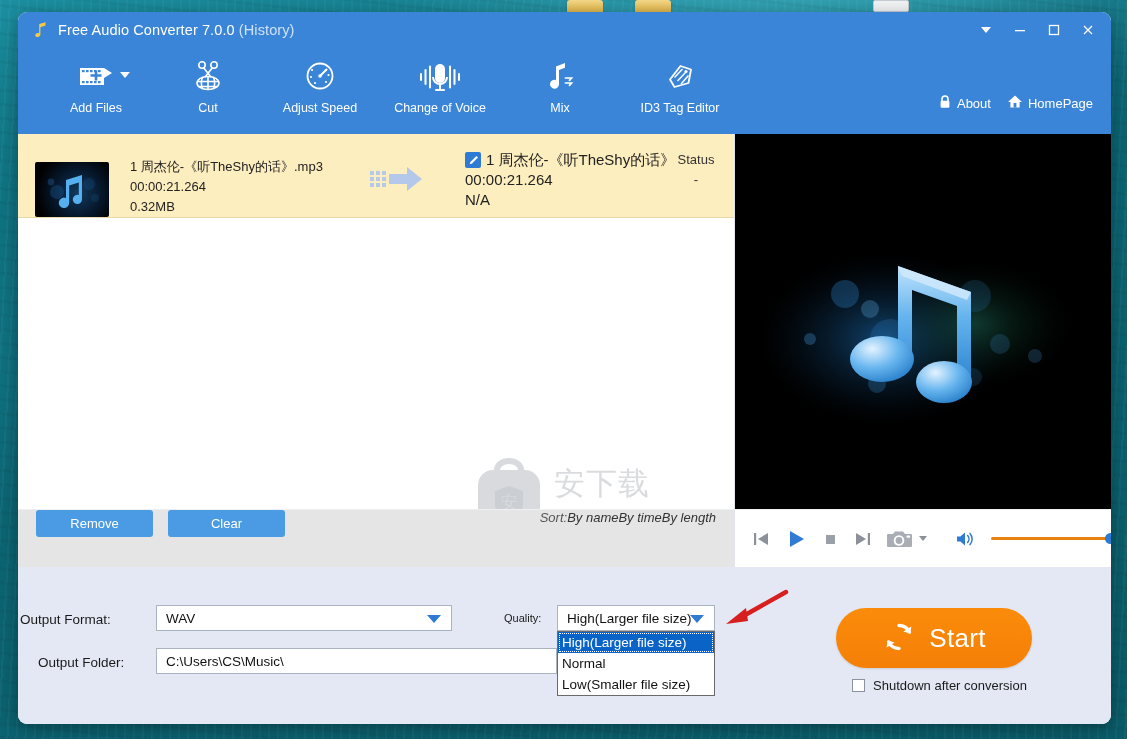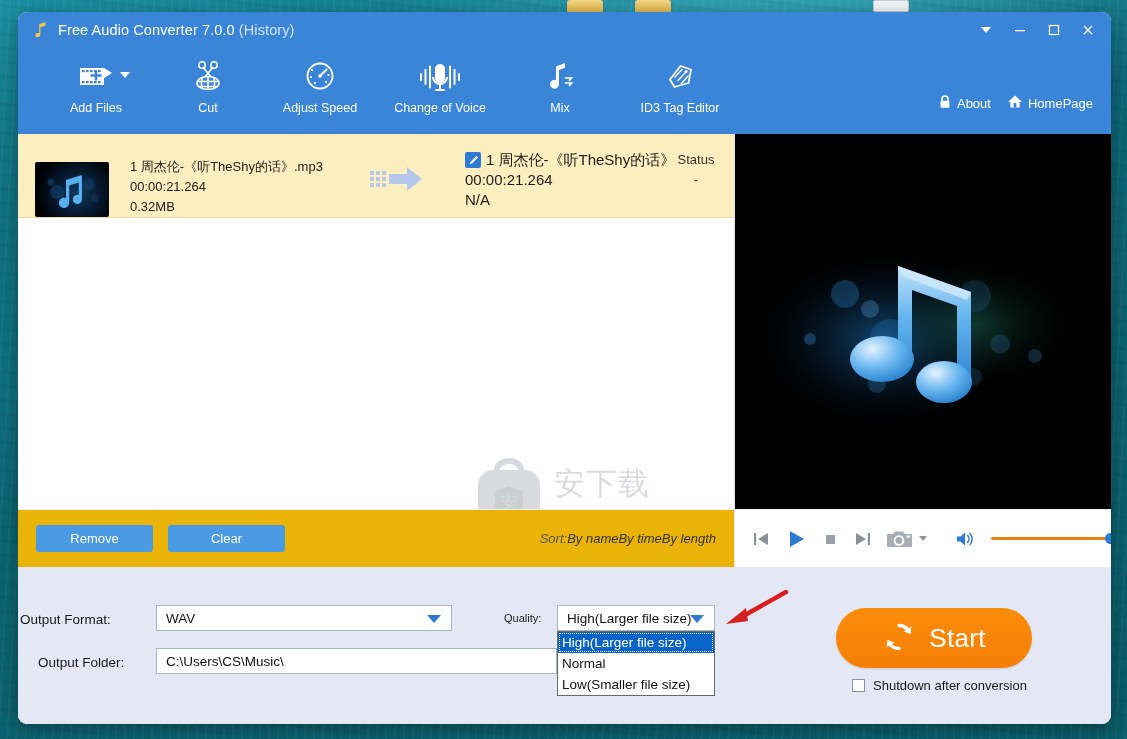--- a/index.html
+++ b/index.html
@@ -126,22 +126,22 @@
 
   .watermark {
     position: absolute; left: 455px; top: 322px;
     display: flex; align-items: center; gap: 9px; opacity: .95;
   }
   .wm-text { font-size: 31px; color: #d8dadd; letter-spacing: 1px; font-family: "DejaVu Sans", sans-serif; }
   .wm-sub { font-size: 25px; color: #d4d7da; letter-spacing: 1.5px; }
 
   
   .left-actions {
-    height: 58px; flex: 0 0 58px; display: flex; align-items: center;
-    padding: 0 18px; border-top: 1px solid #edeff1; background:#eab308;
+    height: 58px; flex: 0 0 58px; display: flex; align-items: flex-start;
+    padding: 0 18px; border-top: 1px solid #edeff1; background:#e5e5e5;
   }
   .btn-blue {
     width: 117px; height: 27px; background: #4a9be3; color: #fff;
     border: none; border-radius: 3px; font-size: 13px; cursor: default;
     font-family: "Liberation Sans", sans-serif;
   }
   .btn-blue + .btn-blue { margin-left: 15px; }
   .sort-wrap { margin-left: auto; display: flex; align-items: center; font-size: 13px; color: #333; font-style: italic; }
   .sort-wrap .lbl { color: #555; }
   .sort-wrap .opt { cursor: default; }

